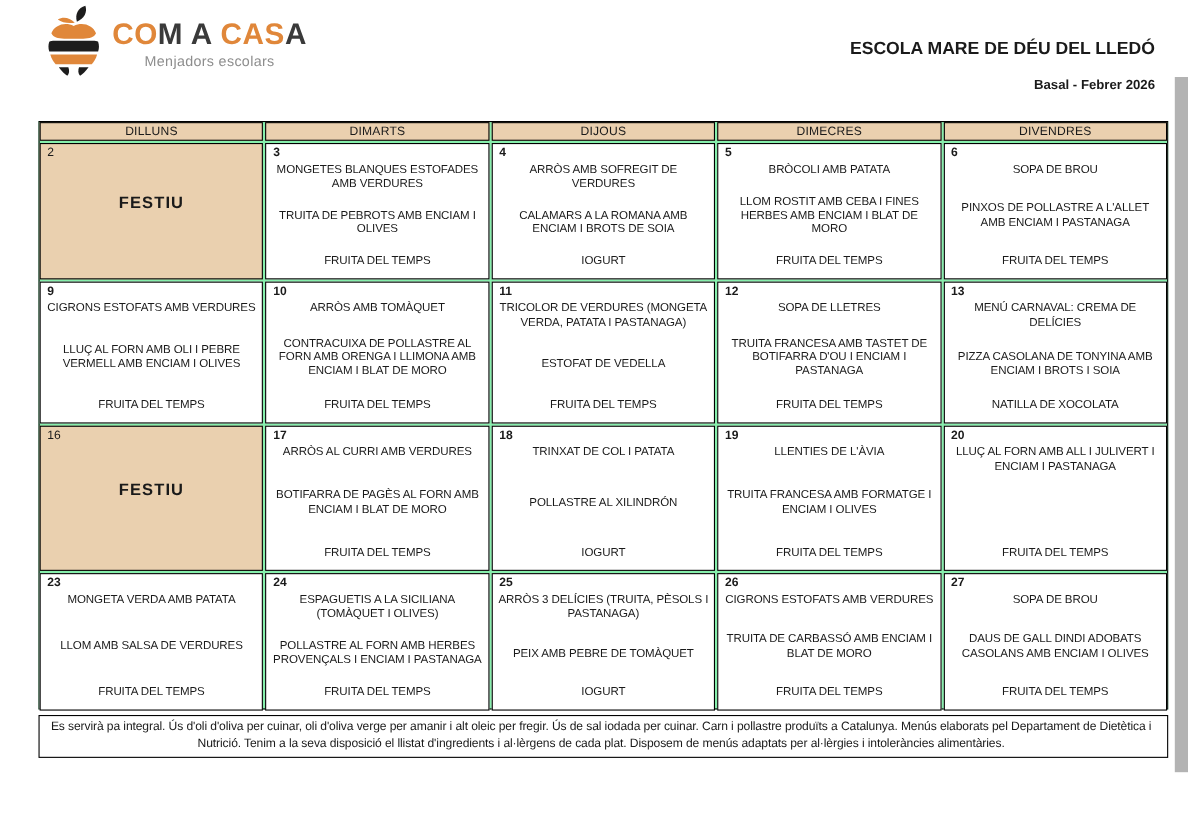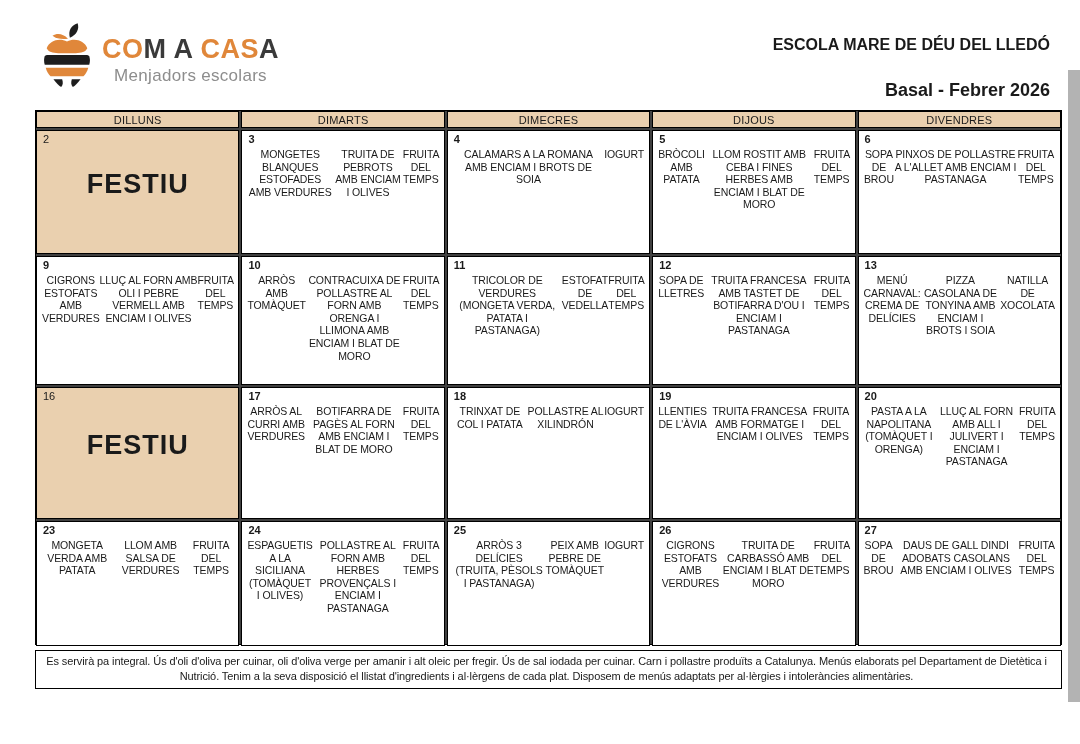--- a/index.html
+++ b/index.html
@@ -2,59 +2,59 @@
 <html><head>
 <meta charset="utf-8">
 <style>
   html,body{margin:0;padding:0;}
   body{
     width:1080px;height:744px;background:#ffffff;position:relative;
     font-family:"Liberation Sans","DejaVu Sans",sans-serif;color:#1a1a1a;
     overflow:hidden;
   }
   
-  .logo{position:absolute;left:38px;top:22px;display:flex;align-items:flex-start;}
+  .logo{position:absolute;left:38px;top:4px;display:flex;align-items:flex-start;}
   .logo svg{width:58px;height:70px;display:block;}
   .logo-textblock{margin-left:6px;margin-top:14px;text-align:center;}
   .logo-title{font-size:27px;font-weight:bold;letter-spacing:0.5px;line-height:1;white-space:pre;}
-  .logo-sub{font-size:17px;color:#8d8d8d;margin-top:3px;letter-spacing:0.3px;}
+  .logo-sub{font-size:13px;color:#8d8d8d;margin-top:3px;letter-spacing:0.3px;}
   .hdr-school{position:absolute;top:36px;right:30px;font-size:16px;font-weight:bold;}
-  .hdr-edition{position:absolute;top:80px;right:30px;font-size:18px;font-weight:bold;}
+  .hdr-edition{position:absolute;top:70px;right:30px;font-size:12px;font-weight:bold;}
   .scrollbar-thumb{position:absolute;right:0;top:70px;width:12px;height:632px;background:#b3b3b3;}
   
   .cal{
     position:absolute;left:35px;top:110px;width:1027px;height:535px;
     display:grid;grid-template-columns:repeat(5,1fr);
     grid-template-rows:17px 124px 129px 132px 125px;
-    gap:2px;border:1px solid #000;background:#404040;box-sizing:border-box;
+    gap:2px;border:1px solid #000;background:#86efac;box-sizing:border-box;
   }
   .hcell{
     background:#ead0af;border:1px solid #000;
     display:flex;align-items:center;justify-content:center;
     font-size:11px;letter-spacing:0.2px;
   }
   .dcell{
     background:#ffffff;border:1px solid #000;
     display:flex;flex-direction:column;overflow:hidden;box-sizing:border-box;
   }
   .dcell.festiu{background:#ead0af;}
   .daynum{font-size:11px;font-weight:bold;padding:2px 0 0 6px;line-height:12px;}
   .festiu .daynum{font-weight:normal;}
   .dishes{
-    flex:1;display:flex;flex-direction:row;justify-content:space-between;
+    flex:1;display:flex;flex-direction:column;justify-content:space-between;
     padding:3px 5px 9px 5px;
   }
   .dish{
     margin:0;font-size:10.5px;line-height:1.2;text-align:center;
     letter-spacing:-0.1px;
   }
   .dish.bold{font-weight:normal;}
   .festiu-label{
     flex:1;display:flex;align-items:center;justify-content:center;
-    font-size:27px;font-weight:bold;letter-spacing:1px;padding-bottom:30px;
+    font-size:15px;font-weight:bold;letter-spacing:1px;padding-bottom:30px;
   }
   
   .footnote{
     position:absolute;left:35px;top:650px;width:1027px;box-sizing:border-box;
     border:1px solid #000;padding:3px 10px 4px 6px;
     font-size:11px;line-height:1.35;text-align:center;letter-spacing:-0.1px;
   }
 </style>
 </head>
 <body>
@@ -76,38 +76,39 @@
     <div class="logo-sub">Menjadors escolars</div>
   </div>
 </div>
 
 <div class="hdr-school">ESCOLA MARE DE DÉU DEL LLEDÓ</div>
 <div class="hdr-edition">Basal - Febrer 2026</div>
 
 <div class="cal" id="cal">
     <div class="hcell">DILLUNS</div>
     <div class="hcell">DIMARTS</div>
+    <div class="hcell">DIJOUS</div>
     <div class="hcell">DIMECRES</div>
-    <div class="hcell">DIJOUS</div>
     <div class="hcell">DIVENDRES</div>
     <div class="dcell festiu">
       <div class="daynum">2</div>
       <div class="festiu-label">FESTIU</div>
     </div>
     <div class="dcell">
       <div class="daynum">3</div>
       <div class="dishes">
         <p class="dish">MONGETES BLANQUES ESTOFADES AMB VERDURES</p>
         <p class="dish">TRUITA DE PEBROTS AMB ENCIAM I OLIVES</p>
         <p class="dish">FRUITA DEL TEMPS</p>
       </div>
     </div>
     <div class="dcell">
       <div class="daynum">4</div>
       <div class="dishes">
+        <p class="dish">ARRÒS AMB SOFREGIT DE VERDURES</p>
         <p class="dish">CALAMARS A LA ROMANA AMB ENCIAM I BROTS DE SOIA</p>
         <p class="dish">IOGURT</p>
       </div>
     </div>
     <div class="dcell">
       <div class="daynum">5</div>
       <div class="dishes">
         <p class="dish">BRÒCOLI AMB PATATA</p>
         <p class="dish">LLOM ROSTIT AMB CEBA I FINES HERBES AMB ENCIAM I BLAT DE MORO</p>
         <p class="dish">FRUITA DEL TEMPS</p>
@@ -185,21 +186,20 @@
       <div class="daynum">19</div>
       <div class="dishes">
         <p class="dish">LLENTIES DE L'ÀVIA</p>
         <p class="dish">TRUITA FRANCESA AMB FORMATGE I ENCIAM I OLIVES</p>
         <p class="dish">FRUITA DEL TEMPS</p>
       </div>
     </div>
     <div class="dcell">
       <div class="daynum">20</div>
       <div class="dishes">
-        <p class="dish">PASTA A LA NAPOLITANA (TOMÀQUET I ORENGA)</p>
         <p class="dish">LLUÇ AL FORN AMB ALL I JULIVERT I ENCIAM I PASTANAGA</p>
         <p class="dish">FRUITA DEL TEMPS</p>
       </div>
     </div>
     <div class="dcell">
       <div class="daynum">23</div>
       <div class="dishes">
         <p class="dish">MONGETA VERDA AMB PATATA</p>
         <p class="dish">LLOM AMB SALSA DE VERDURES</p>
         <p class="dish">FRUITA DEL TEMPS</p>

